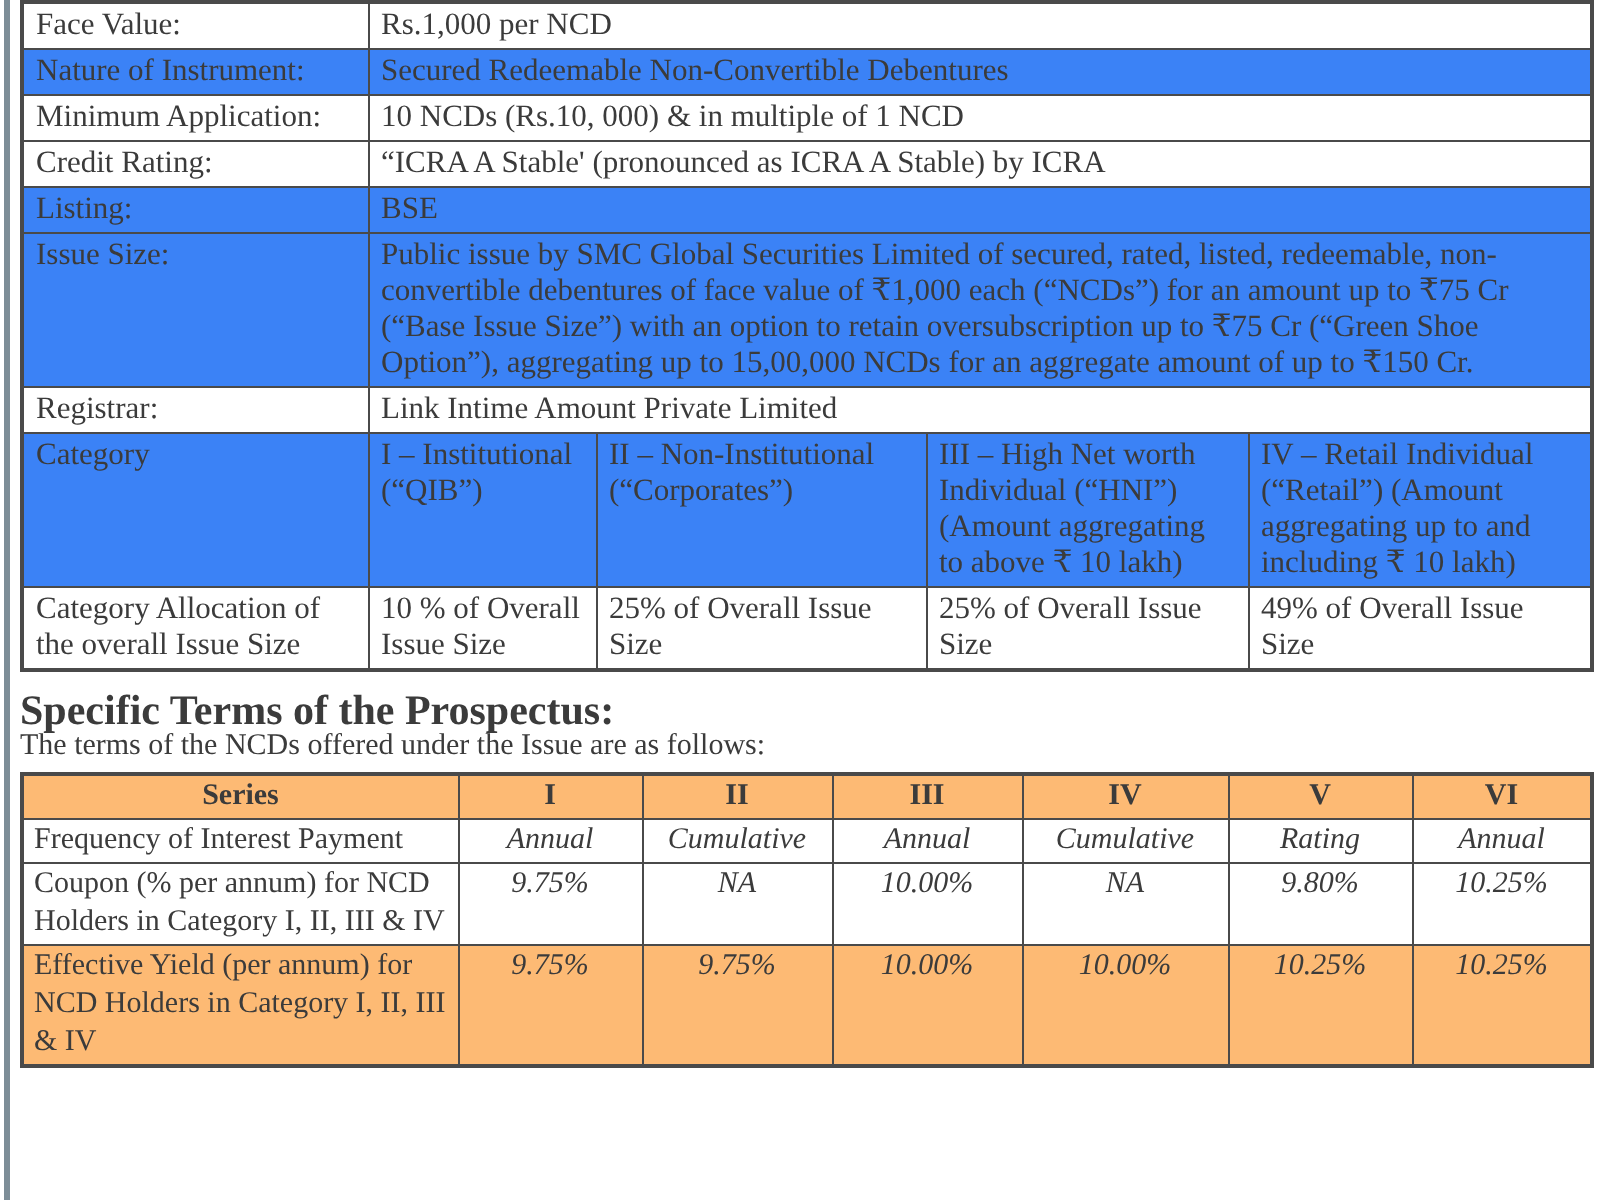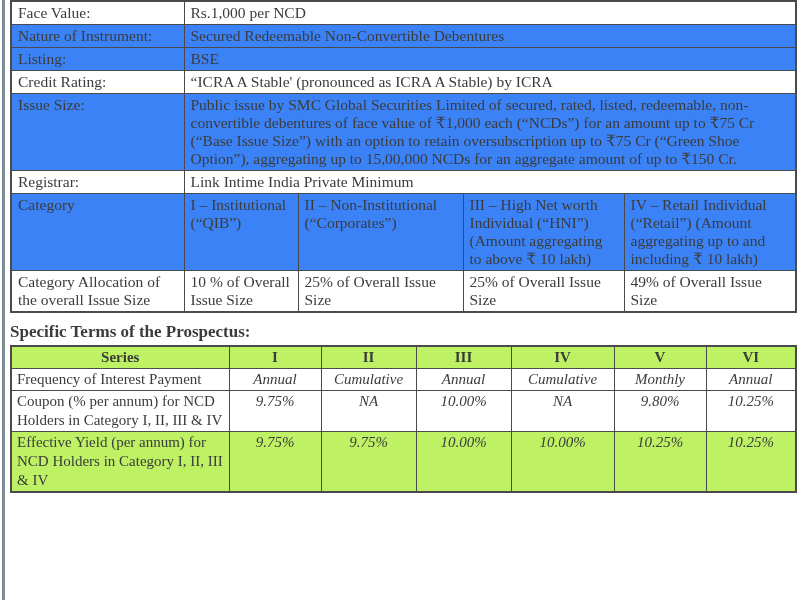--- a/index.html
+++ b/index.html
@@ -15,24 +15,24 @@
   td,th{border:1px solid #4a4a4a;vertical-align:top;overflow:hidden;}
 
   
   .t1 td{font-size:15.5px;line-height:18px;padding:2px 6px;}
   .t1 .blue{background:#3b82f6;}
 
   
   .t2{margin-top:4px;}
   .t2 td,.t2 th{font-size:15px;line-height:19px;padding:1px 5px;}
   .t2 th{font-weight:bold;text-align:center;}
-  .t2 .blue{background:#bef264;}
+  .t2 .blue{background:#fdba74;}
   .t2 td.num{text-align:center;font-style:italic;}
 
-  .heading{margin-top:10px;font-size:17px;font-weight:bold;line-height:18px;}
+  .heading{margin-top:10px;font-size:21px;font-weight:bold;line-height:18px;}
   .subheading{font-size:15px;line-height:18px;margin-bottom:2px;}
 </style>
 </head>
 <body>
 
 <div class="page-edge"></div>
 
 <div class="content">
 
   <table class="t1">
@@ -46,53 +46,58 @@
     <tbody>
         <tr>
       <td>Face Value:</td>
       <td colspan="4">Rs.1,000 per NCD</td>
     </tr>
     <tr>
       <td class="blue">Nature of Instrument:</td>
       <td class="blue" colspan="4">Secured Redeemable Non-Convertible Debentures</td>
     </tr>
     <tr>
-      <td class="blue">Listing:</td>
-      <td class="blue" colspan="4">BSE</td>
+      <td>Minimum Application:</td>
+      <td colspan="4">10 NCDs (Rs.10, 000) &amp; in multiple of 1 NCD</td>
     </tr>
     <tr>
       <td>Credit Rating:</td>
       <td colspan="4">“ICRA A Stable' (pronounced as ICRA A Stable) by ICRA</td>
+    </tr>
+    <tr>
+      <td class="blue">Listing:</td>
+      <td class="blue" colspan="4">BSE</td>
     </tr>
     <tr>
       <td class="blue">Issue Size:</td>
       <td class="blue" colspan="4">Public issue by SMC Global Securities Limited of secured, rated, listed, redeemable, non-convertible debentures of face value of ₹1,000 each (“NCDs”) for an amount up to ₹75 Cr (“Base Issue Size”) with an option to retain oversubscription up to ₹75 Cr (“Green Shoe Option”), aggregating up to 15,00,000 NCDs for an aggregate amount of up to ₹150 Cr.</td>
     </tr>
     <tr>
       <td>Registrar:</td>
-      <td colspan="4">Link Intime India Private Minimum</td>
+      <td colspan="4">Link Intime Amount Private Limited</td>
     </tr>
     <tr>
       <td class="blue">Category</td>
       <td class="blue">I – Institutional (“QIB”)</td>
       <td class="blue">II – Non-Institutional (“Corporates”)</td>
       <td class="blue">III – High Net worth Individual (“HNI”) (Amount aggregating to above ₹ 10 lakh)</td>
       <td class="blue">IV – Retail Individual (“Retail”) (Amount aggregating up to and including ₹ 10 lakh)</td>
     </tr>
     <tr>
       <td>Category Allocation of the overall Issue Size</td>
       <td>10 % of Overall Issue Size</td>
       <td>25% of Overall Issue Size</td>
       <td>25% of Overall Issue Size</td>
       <td>49% of Overall Issue Size</td>
     </tr>
   </tbody>
     </table>
 
   <div class="heading">Specific Terms of the Prospectus:</div>
+  <div class="subheading">The terms of the NCDs offered under the Issue are as follows:</div>
 
   <table class="t2">
     <colgroup>
       <col style="width:218px">
         <col style="width:92px">
         <col style="width:95px">
         <col style="width:95px">
         <col style="width:103px">
         <col style="width:92px">
         <col style="width:90px">
@@ -106,21 +111,21 @@
       <th class="blue">IV</th>
       <th class="blue">V</th>
       <th class="blue">VI</th>
     </tr>
     <tr>
       <td>Frequency of Interest Payment</td>
       <td class="num">Annual</td>
       <td class="num">Cumulative</td>
       <td class="num">Annual</td>
       <td class="num">Cumulative</td>
-      <td class="num">Monthly</td>
+      <td class="num">Rating</td>
       <td class="num">Annual</td>
     </tr>
     <tr>
       <td>Coupon (% per annum) for NCD Holders in Category I, II, III &amp; IV</td>
       <td class="num">9.75%</td>
       <td class="num">NA</td>
       <td class="num">10.00%</td>
       <td class="num">NA</td>
       <td class="num">9.80%</td>
       <td class="num">10.25%</td>

